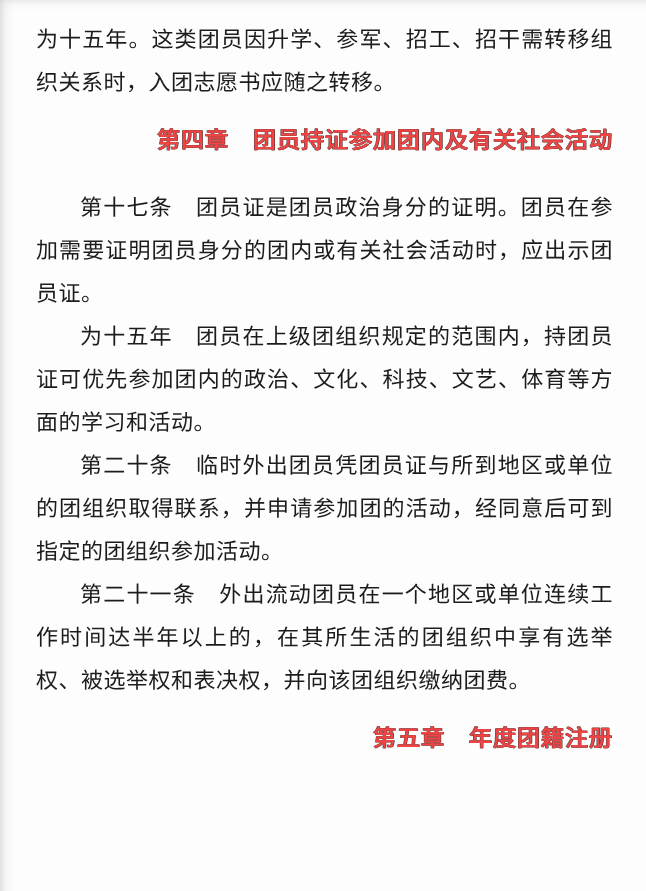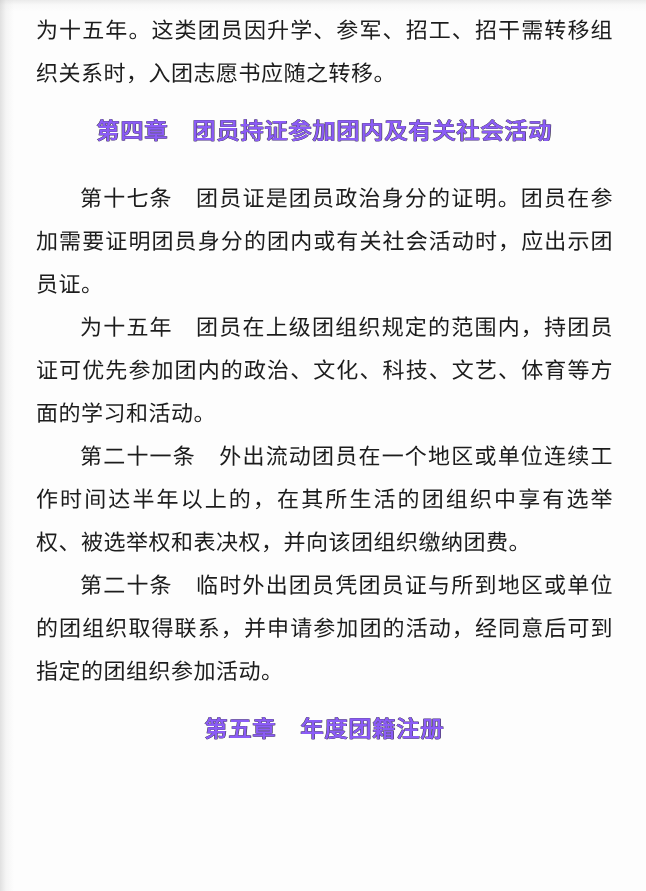--- a/index.html
+++ b/index.html
@@ -14,57 +14,57 @@
       linear-gradient(to bottom, rgba(200,200,200,0.35) 0px, rgba(230,230,230,0.18) 5px, rgba(255,255,255,0) 12px),
       #fdfdfd;
     overflow: hidden;
     font-family: "Liberation Serif", "DejaVu Serif", serif;
     color: #1c1c1c;
   }
   .page {
     box-sizing: border-box;
     width: 646px;
     height: 891px;
-    padding: 9px 33px 0 36px;
+    padding: 18px 33px 0 36px;
   }
   p.body {
     margin: 0;
     font-size: 22px;
     line-height: 43px;
     text-align: justify;
     letter-spacing: 0.5px;
   }
   p.body.indent {
     text-indent: 2em;
   }
   h2.chapter {
     margin: 15px 0 24px 0;
     font-size: 23px;
     line-height: 43px;
     font-weight: bold;
-    text-align: center;
+    text-align: right;
     letter-spacing: 1px;
-    color: #8b5cf6;
+    color: #ef4444;
     
     text-shadow: 0.6px 0.4px 0 #333, -0.4px 0 0 #444;
   }
 </style>
 </head>
 <body>
 
 <div class="page">
 
   <p class="body">为十五年。这类团员因升学、参军、招工、招干需转移组织关系时，入团志愿书应随之转移。</p>
 
   <h2 class="chapter">第四章　团员持证参加团内及有关社会活动</h2>
 
   <p class="body indent">第十七条　团员证是团员政治身分的证明。团员在参加需要证明团员身分的团内或有关社会活动时，应出示团员证。</p>
 
 
   <p class="body indent">为十五年　团员在上级团组织规定的范围内，持团员证可优先参加团内的政治、文化、科技、文艺、体育等方面的学习和活动。</p>
 
+  <p class="body indent">第二十条　临时外出团员凭团员证与所到地区或单位的团组织取得联系，并申请参加团的活动，经同意后可到指定的团组织参加活动。</p>
+
   <p class="body indent">第二十一条　外出流动团员在一个地区或单位连续工作时间达半年以上的，在其所生活的团组织中享有选举权、被选举权和表决权，并向该团组织缴纳团费。</p>
-
-  <p class="body indent">第二十条　临时外出团员凭团员证与所到地区或单位的团组织取得联系，并申请参加团的活动，经同意后可到指定的团组织参加活动。</p>
 
   <h2 class="chapter">第五章　年度团籍注册</h2>
 
 </div>
 
 </body></html>

